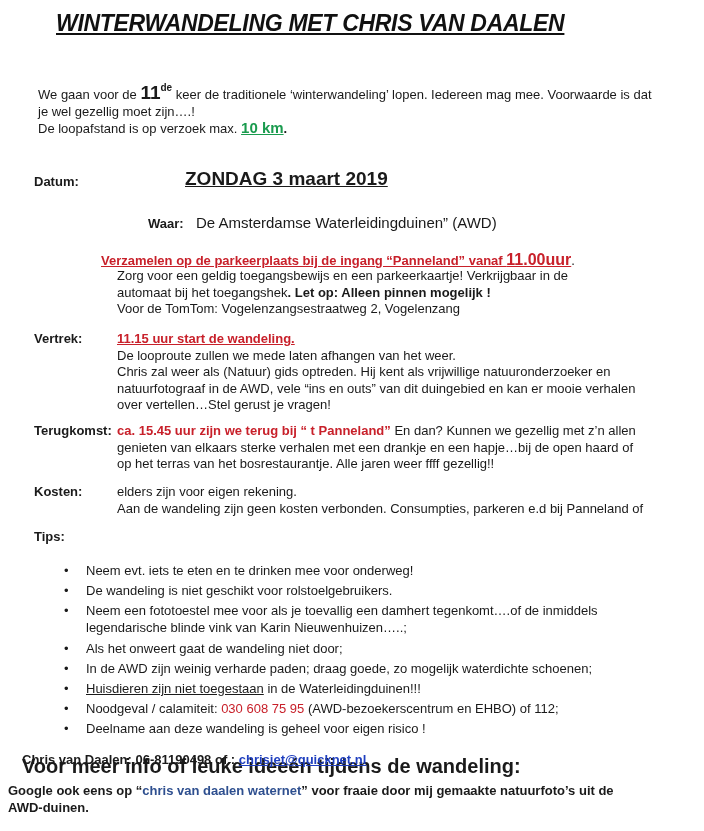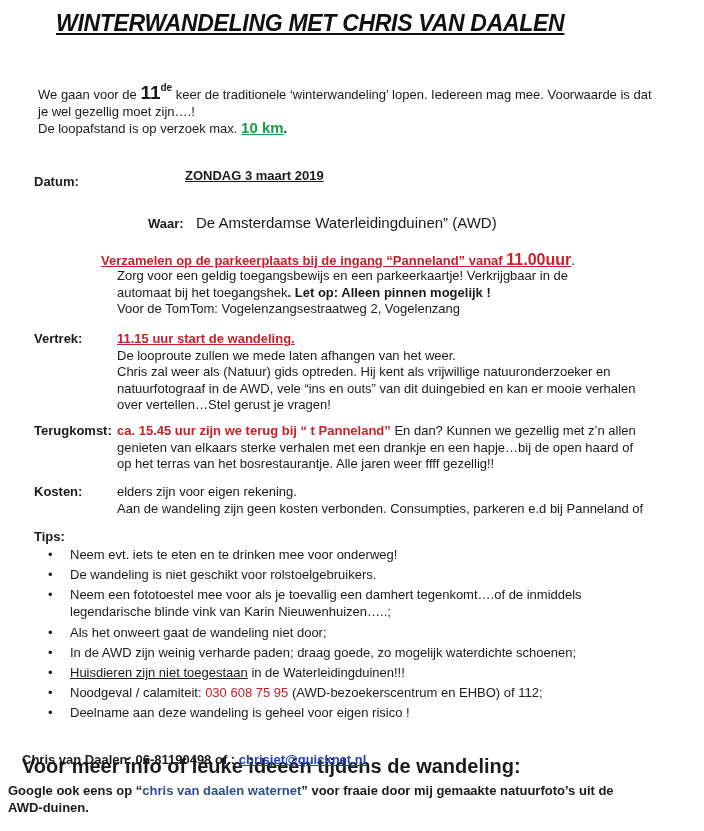--- a/index.html
+++ b/index.html
@@ -10,28 +10,28 @@
   .abs { position:absolute; }
   .title {
     left:56px; top:10px; font-size:23px; font-weight:bold; font-style:italic;
     text-decoration:underline; letter-spacing:-0.3px; color:#111;
   }
   .line { line-height:16.5px; }
   .big11 { font-size:19px; font-weight:bold; }
   .sup { font-size:10px; font-weight:bold; vertical-align:8px; }
   .green { color:#1a9b4e; font-weight:bold; font-size:15px; text-decoration:underline; }
   .label { left:22px;padding-left:12px; }
-  .date { left:185px; top:168px; font-size:13px; font-weight:bold; text-decoration:underline; }
+  .date { left:185px; top:168px; font-size:19px; font-weight:bold; text-decoration:underline; }
   .waar-label { left:148px; top:216px; font-size:13px; font-weight:bold; }
   .waar-val { left:196px; top:214px; font-size:15px; font-weight:normal; }
   .red { color:#c8202a; }
   .redul { color:#c8202a; font-weight:bold; text-decoration:underline; }
   .red-big { font-size:16px; }
   .indent { left:117px; width:570px; }
-  ul.tips { margin:0; padding:0; list-style:none; }
+  ul.tips { margin:16px; padding:0; list-style:none; }
   ul.tips li { position:relative; padding-left:48px; line-height:17px; margin-bottom:3.2px; }
   ul.tips li::before { content:"\2022"; position:absolute; left:26px; top:0; font-size:13px; }
   .h2 { left:22px; top:755px; font-size:20px; font-weight:bold; }
   .blue { color:#1f3fbf; text-decoration:underline; }
   .blue2 { color:#2e4f8f; }
   .bold { font-weight:bold; }
 </style>
 </head>
 <body>
 

